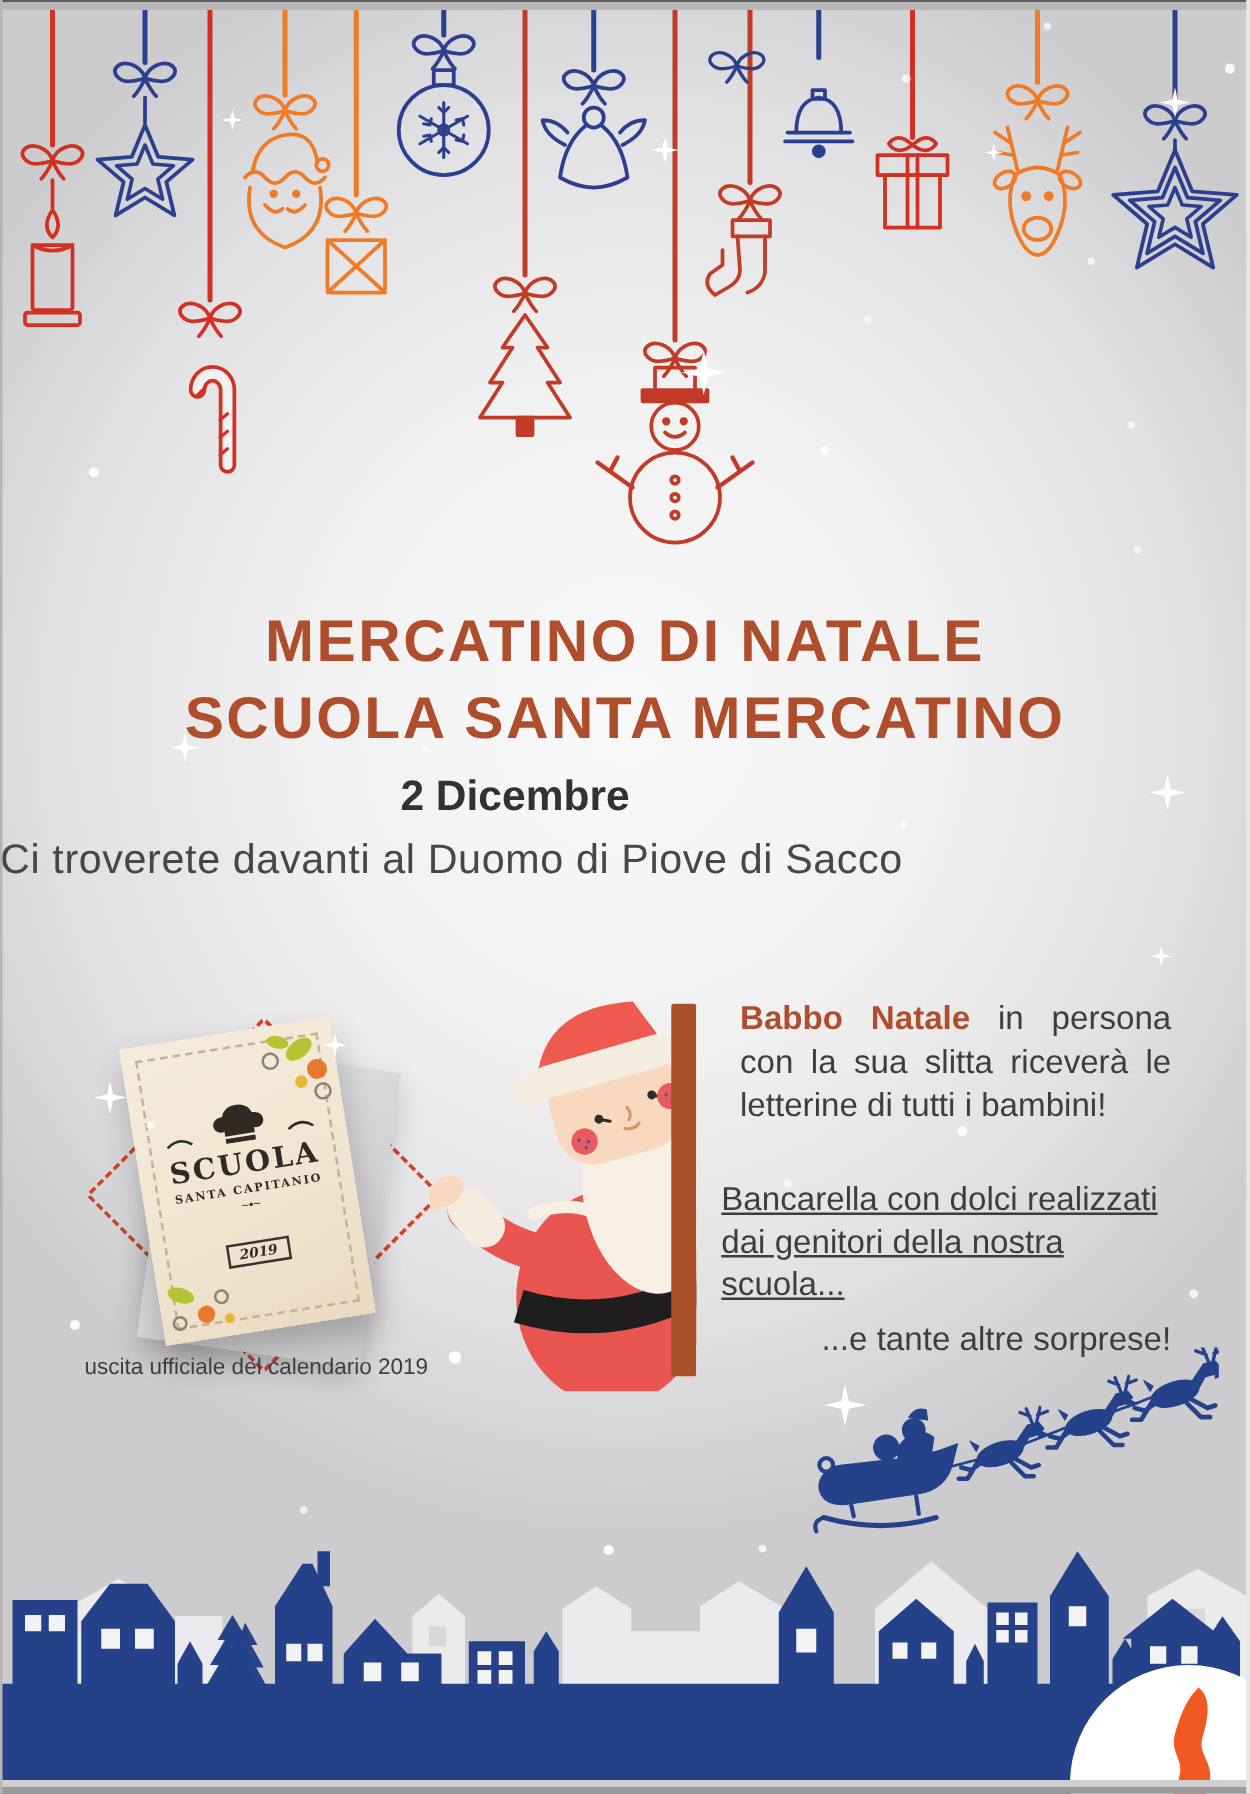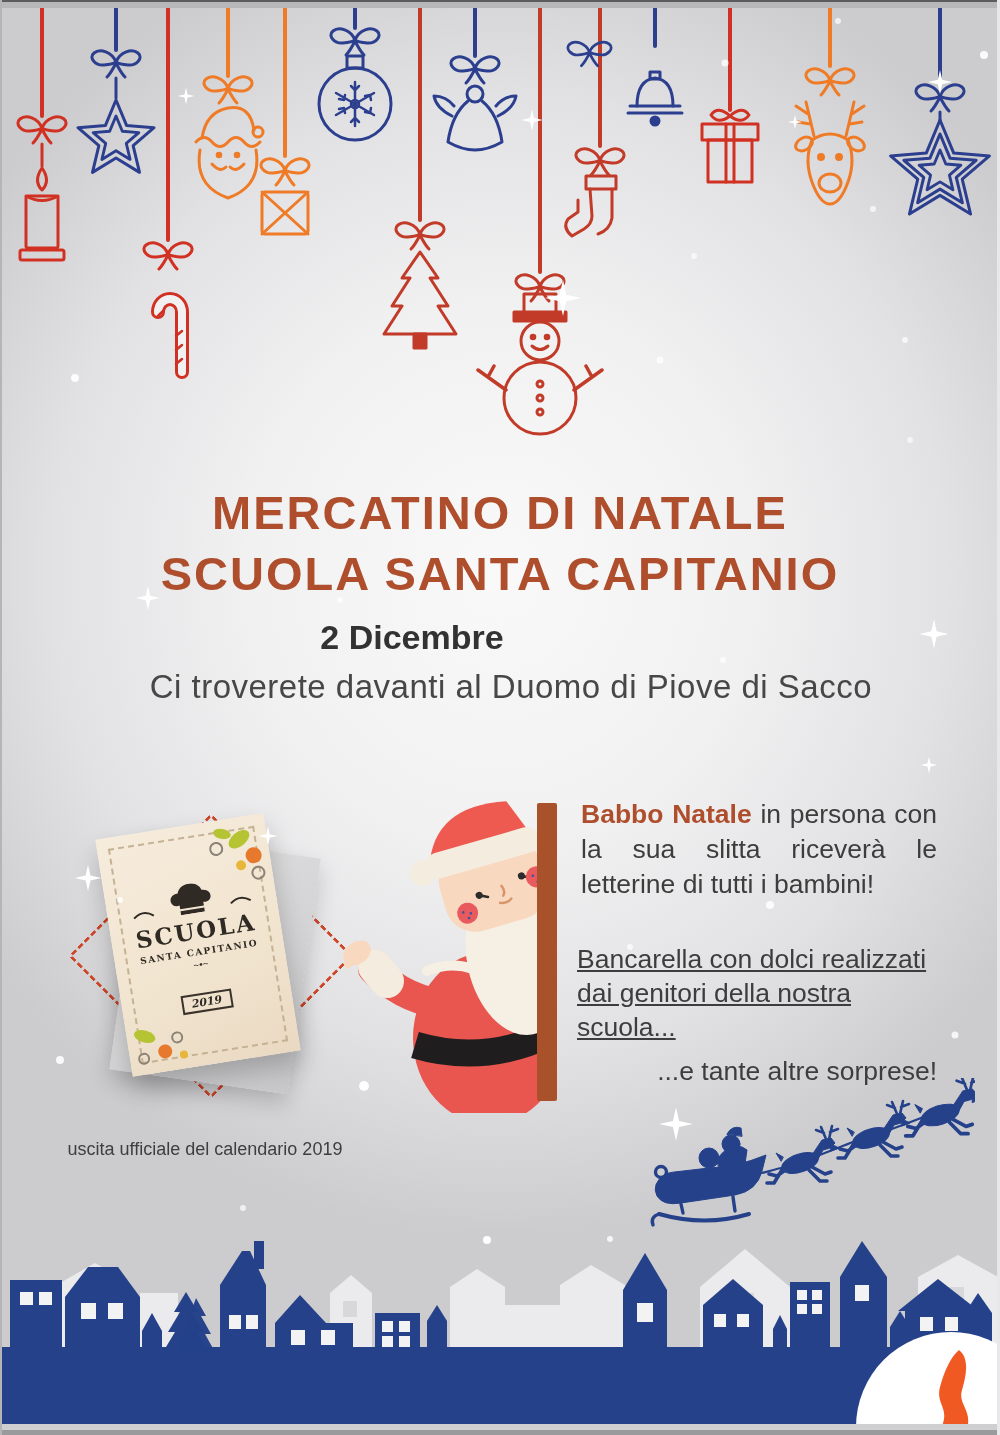--- a/index.html
+++ b/index.html
@@ -11,45 +11,45 @@
   .abs{position:absolute;}
   
   #frame-top{left:0;top:0;width:1000px;height:8px;background:linear-gradient(#5c5c5e 0 2px,#b7b7b9 2px 100%);z-index:40;}
   #frame-bottom{left:0;bottom:0;width:1000px;height:11px;background:linear-gradient(#cfcfd1 0 6px,#9a9a9c 6px 100%);z-index:40;}
   #frame-right{right:0;top:0;width:3px;height:1435px;background:#e8e8ea;z-index:41;}
   #frame-left{left:0;top:0;width:2px;height:1435px;background:#b5b5b7;z-index:41;}
   
   #title{left:0;top:482px;width:1000px;text-align:center;color:#AF4E2C;font-weight:bold;
          font-size:47px;line-height:61px;letter-spacing:2px;}
   #date-line{left:0;top:618px;width:824px;text-align:center;color:#323232;font-weight:bold;font-size:34px;}
-  #location-line{left:0;top:668px;width:872px;text-align:right;color:#474747;font-size:33px;letter-spacing:.5px;}
+  #location-line{left:0;top:668px;width:872px;text-align:left;color:#474747;font-size:33px;letter-spacing:.5px;}
   
   #info-col{left:577px;top:797px;width:360px;color:#3d3d3d;font-size:26.5px;line-height:35px;}
-  #info-col .p1{text-align:justify;margin:0 0 40px 4px;}
+  #info-col .p1{text-align:justify;margin:0 0 40px 15px;}
   #info-col .p2{margin:0 0 10px 0;line-height:34px;text-decoration:underline;}
   #info-col .p3{margin:0;text-align:right;}
   #info-col b.hl{color:#AF4E2C;font-weight:bold;}
   
   #calendar-wrap{left:55px;top:783px;width:310px;height:345px;}
   #cal-diamond{left:55px;top:72px;width:196px;height:196px;transform:rotate(45deg);
                border:3px dashed #cf4527;border-radius:4px;}
   #cal-back{left:70px;top:62px;width:180px;height:238px;transform:rotate(8deg);
             background:linear-gradient(135deg,#e3e3e4,#c9c9cb);box-shadow:0 10px 22px rgba(0,0,0,.18);}
   #cal-cover{left:58px;top:42px;width:170px;height:240px;transform:rotate(-9deg);
              background:linear-gradient(160deg,#f6ecdc 0%,#f1e4cf 60%,#ead9c2 100%);
              box-shadow:0 14px 26px rgba(0,0,0,.22);}
   #cal-inner{position:absolute;left:11px;top:11px;right:11px;bottom:11px;border:2px dashed #c5b193;}
   #cal-cover .cov{position:absolute;width:100%;text-align:center;color:#2f2a24;}
   #cov-title{top:92px;font-family:"DejaVu Serif", serif;font-weight:bold;font-size:23px;letter-spacing:2px;}
   #cov-sub{top:122px;font-family:"DejaVu Serif", serif;font-weight:bold;font-size:9px;letter-spacing:1.5px;}
   #cov-squiggle{top:134px;font-size:10px;color:#4a443c;}
   #cov-year-band{position:absolute;left:50%;top:168px;transform:translateX(-50%);
                  border:2px solid #3a332b;padding:1px 8px;font-family:"DejaVu Serif", serif;
                  font-style:italic;font-weight:bold;font-size:11px;color:#2f2a24;}
-  #caption{left:15px;top:1138px;width:380px;text-align:center;color:#3e3e3e;font-size:18px;line-height:23px;}
+  #caption{left:15px;top:1082px;width:380px;text-align:center;color:#3e3e3e;font-size:18px;line-height:23px;}
   
   #santa-svg{left:331px;top:793px;}
   #ornaments-svg{left:0;top:0;}
   #sleigh-svg{left:645px;top:1078px;}
   #village-svg{left:0;top:1235px;z-index:10;}
   #logo-circle{left:856px;top:1332px;width:190px;height:190px;border-radius:50%;background:#fff;z-index:20;}
 </style>
 </head>
 <body>
 
@@ -234,21 +234,21 @@
         <circle cx="487" cy="1240" r="4" opacity=".95"></circle>
       <circle cx="610" cy="1239" r="3" opacity=".8"></circle>
         <circle cx="873" cy="209" r="3" opacity=".7"></circle>
       <circle cx="694" cy="256" r="3" opacity=".6"></circle>
         <circle cx="243" cy="1208" r="3" opacity=".7"></circle>
     </g>
   </svg>
 
   <div id="title" class="abs">
     <div>MERCATINO DI NATALE</div>
-    <div>SCUOLA SANTA CAPITANIO</div>
+    <div>SCUOLA SANTA MERCATINO</div>
   </div>
   <div id="date-line" class="abs">2 Dicembre</div>
   <div id="location-line" class="abs">Ci troverete davanti al Duomo di Piove di Sacco</div>
 
   <div id="calendar-wrap" class="abs">
     <div id="cal-diamond" class="abs"></div>
     <div id="cal-back" class="abs"></div>
     <div id="cal-cover" class="abs">
       <div id="cal-inner"></div>
       <svg class="abs" style="left:64px;top:58px;" width="42" height="30" viewBox="0 0 42 30">

